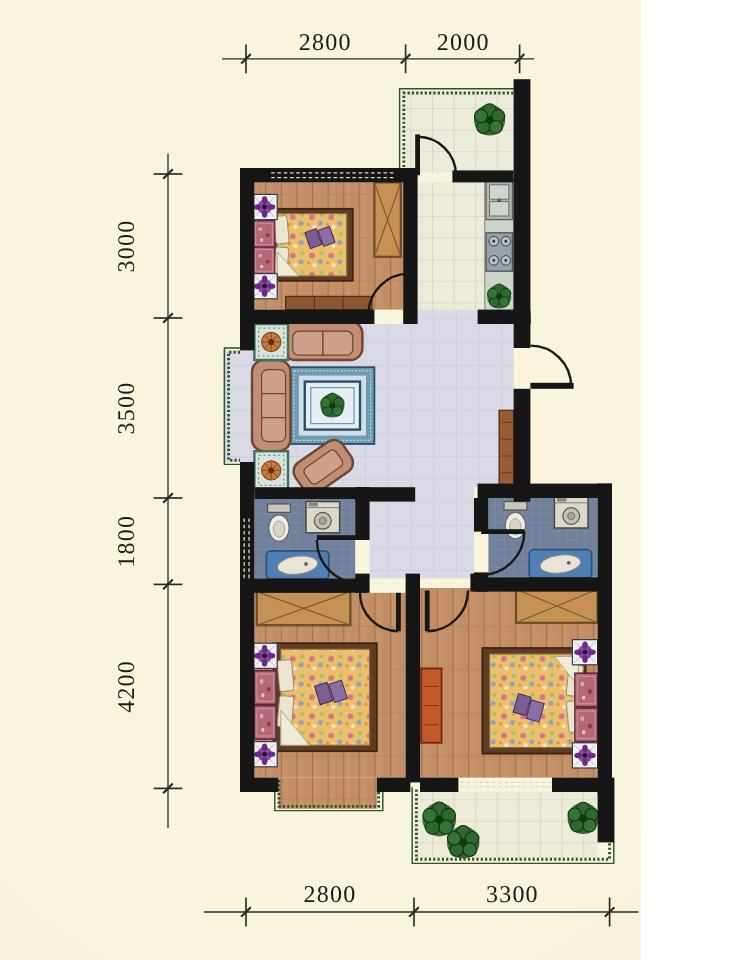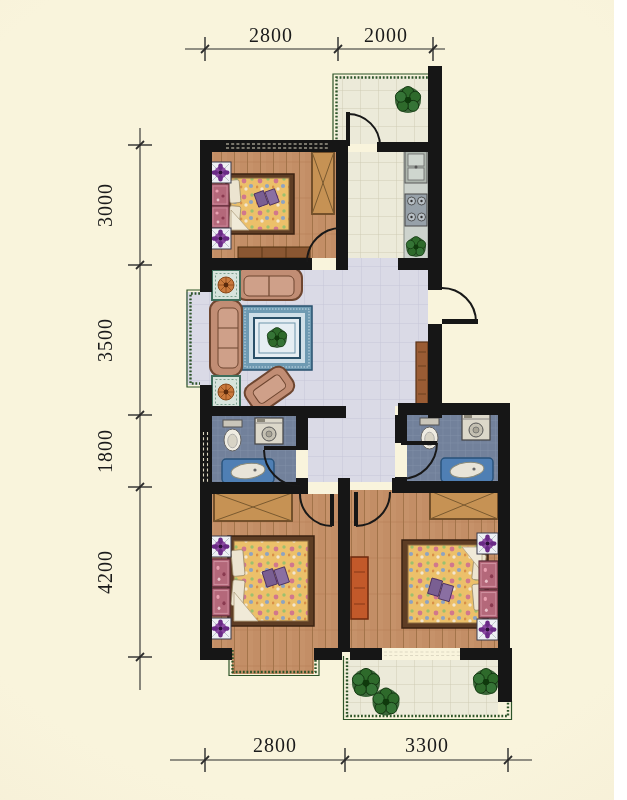--- a/index.html
+++ b/index.html
@@ -1,18 +1,18 @@
 <!DOCTYPE html>
 <html><head>
 <meta charset="utf-8">
 <style>
   html,body{margin:0;padding:0;}
   .stage{
     position:relative;
-    width:614px;height:800px;
+    width:534px;height:800px;
     background: radial-gradient(130% 100% at 50% 45%, #f9f4dc 55%, #f1e8cf 100%);
     overflow:hidden;
     font-family:"Liberation Serif","DejaVu Serif",serif;
   }
   svg{position:absolute;left:0;top:0;}
   .dimtext{
     font-family:"Liberation Serif","DejaVu Serif",serif;
     font-size:20px;
     letter-spacing:1px;
     fill:#1b1b1b;

